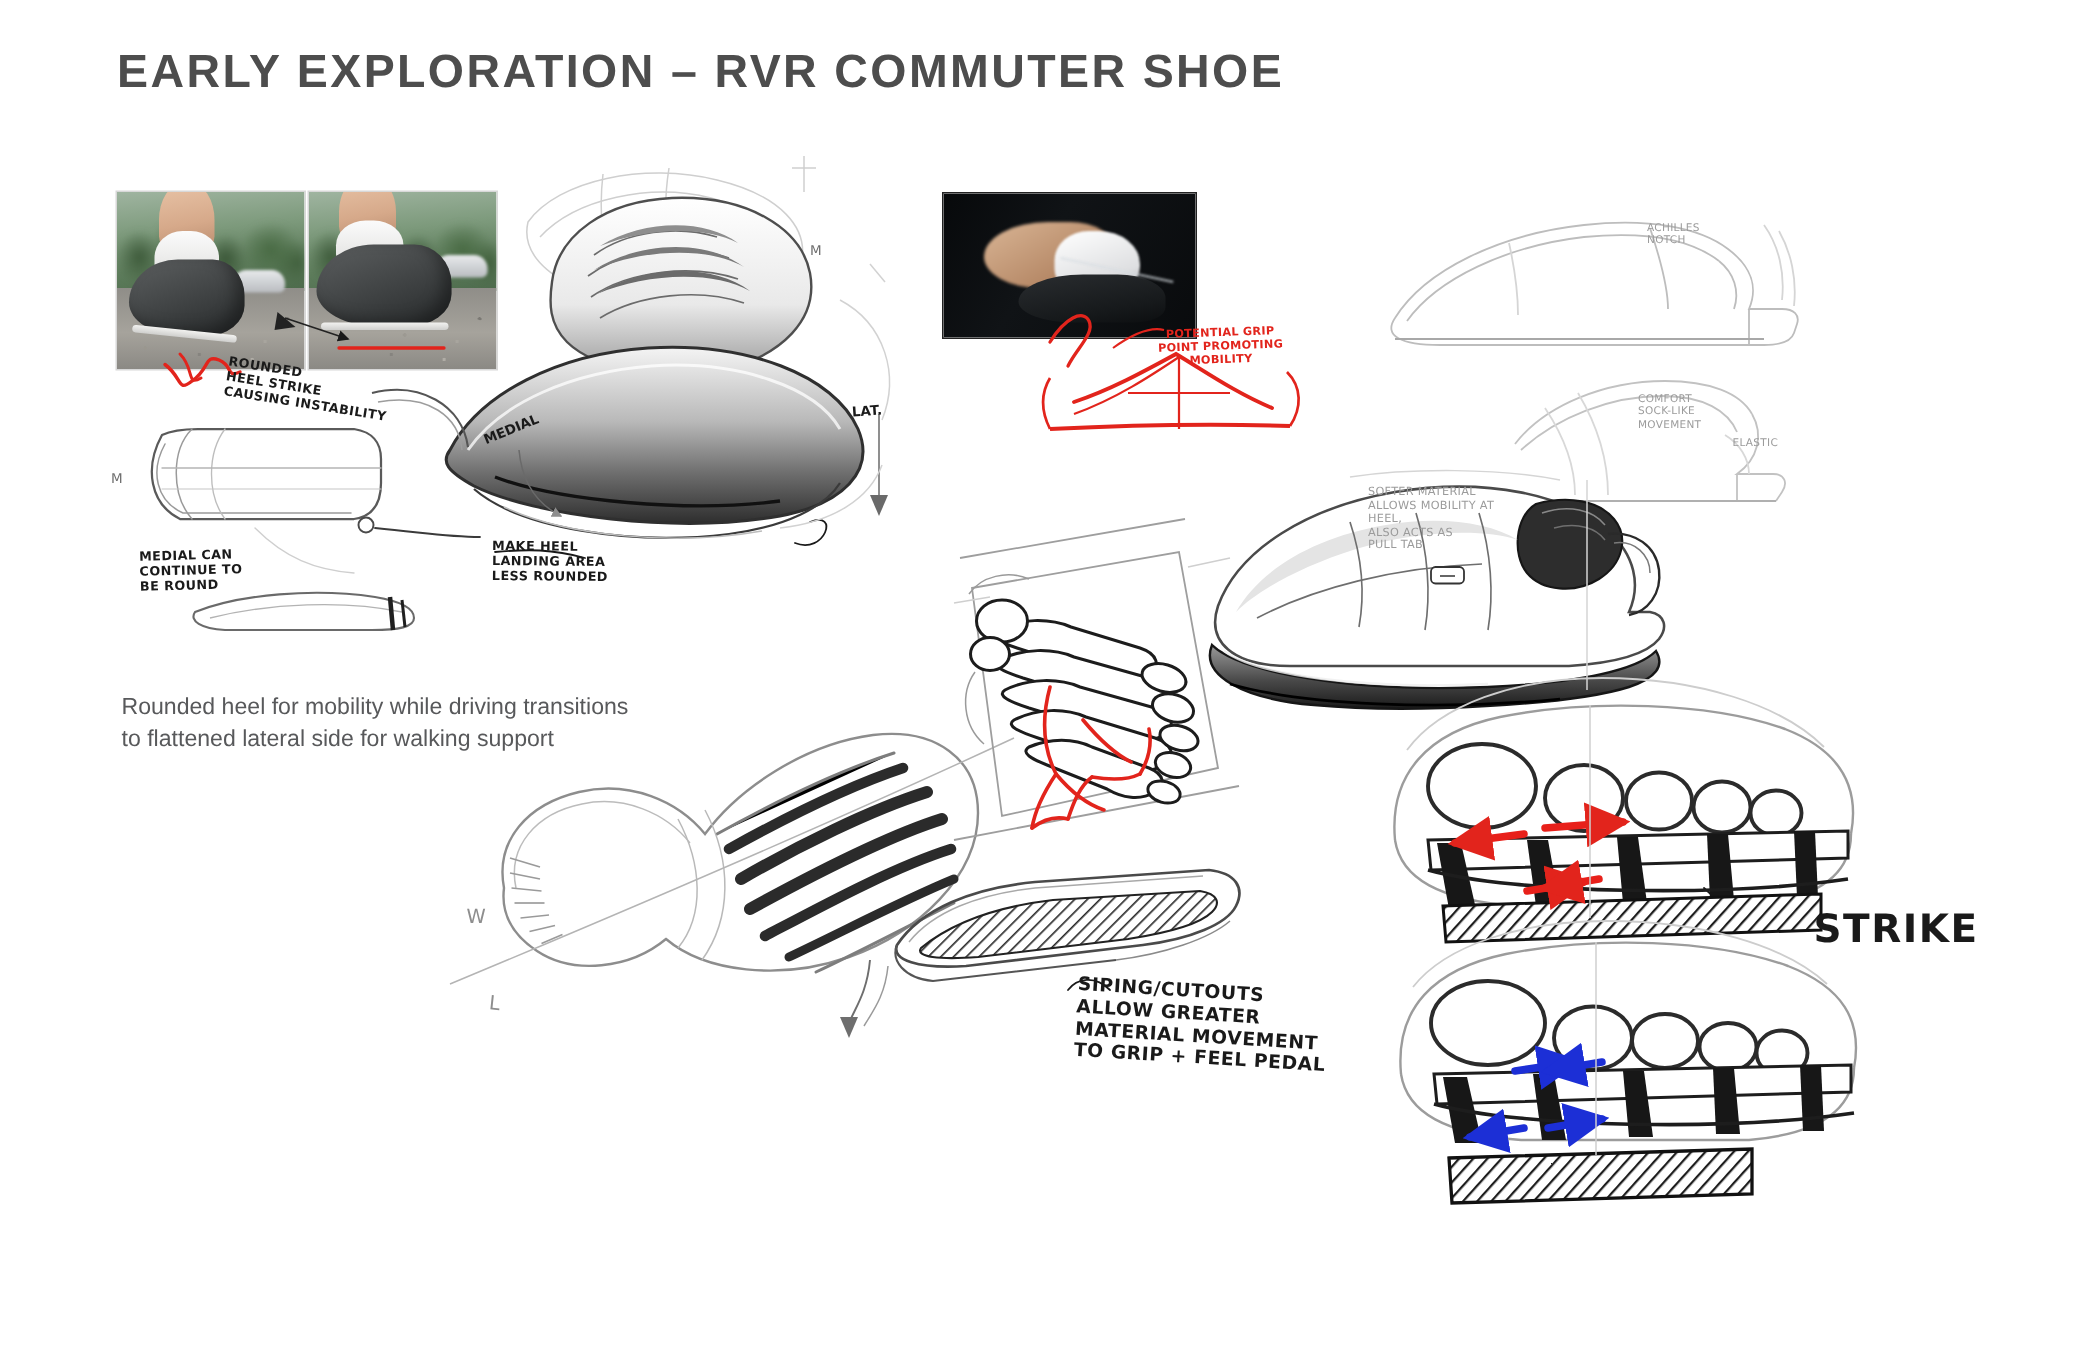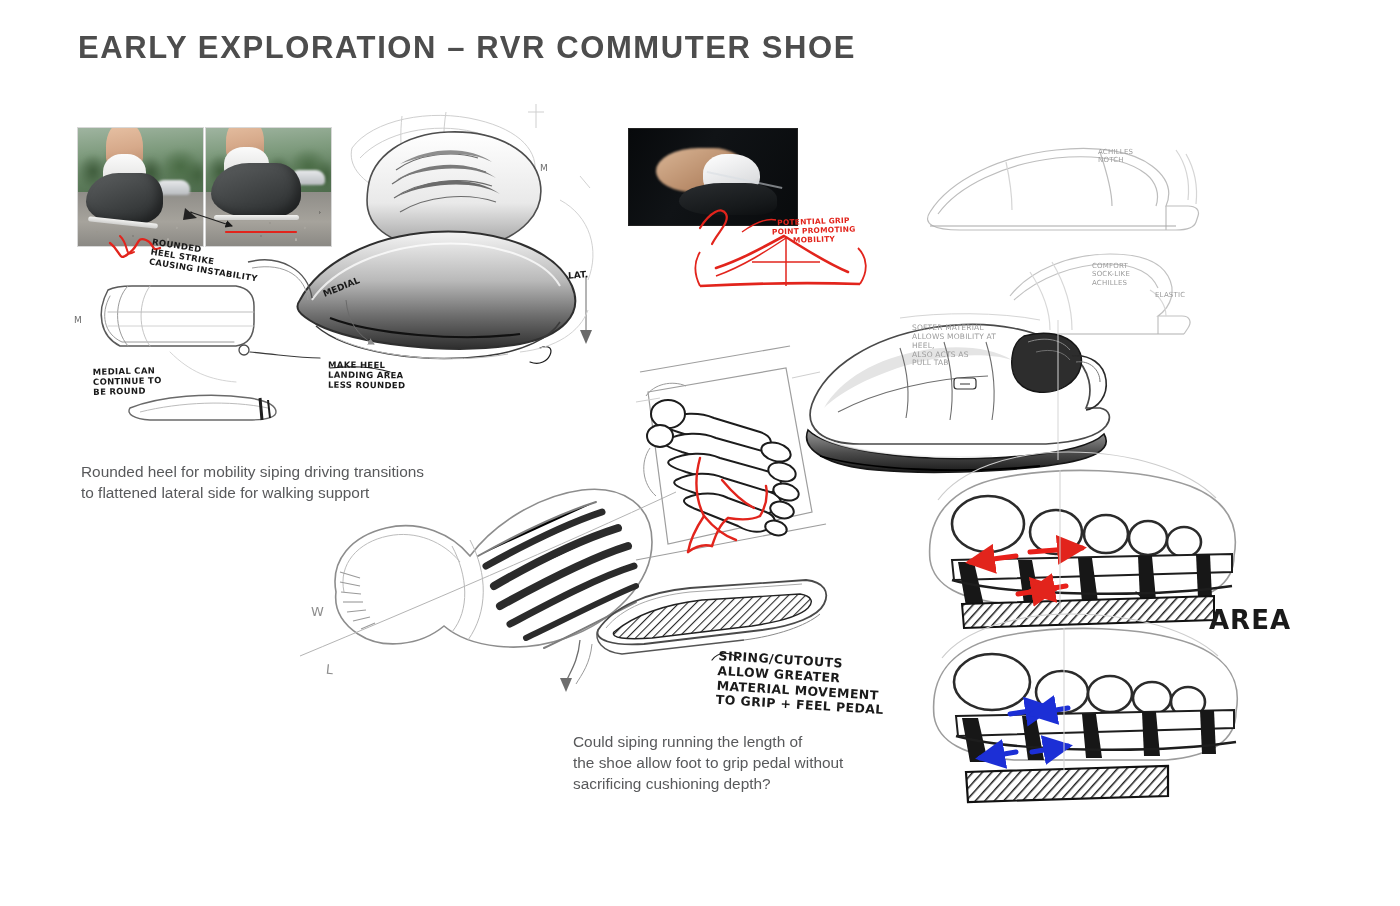--- a/index.html
+++ b/index.html
@@ -615,34 +615,31 @@
   <div class="hand" id="note-lat-lbl">LAT.</div>
   <div class="hand grey" id="note-m-left">M</div>
   <div class="hand grey" id="note-m-top">M</div>
   <div class="hand red" id="note-potential">POTENTIAL GRIP
 POINT PROMOTING
 MOBILITY</div>
   <div class="hand" id="note-siping">SIPING/CUTOUTS
 ALLOW GREATER
 MATERIAL MOVEMENT
 TO GRIP + FEEL PEDAL</div>
-  <div class="hand" id="note-pedal">AREA</div>
+  <div class="hand" id="note-pedal">STRIKE</div>
   <div class="hand faint" id="note-softer">SOFTER MATERIAL
   ALLOWS MOBILITY AT
     HEEL,
       ALSO ACTS AS
          PULL TAB</div>
   <div class="hand faint" id="note-achilles">ACHILLES
    NOTCH</div>
   <div class="hand faint" id="note-comfort">COMFORT
   SOCK-LIKE
-     ACHILLES</div>
+     MOVEMENT</div>
   <div class="hand faint" id="note-elastic">ELASTIC</div>
   <div class="hand" id="note-w-mark">W</div>
   <div class="hand" id="note-l-mark">L</div>
 
-  <div class="caption" id="caption-heel">Rounded heel for mobility siping driving transitions
+  <div class="caption" id="caption-heel">Rounded heel for mobility while driving transitions
 to flattened lateral side for walking support</div>
-  <div class="caption" id="caption-siping">Could siping running the length of
-the shoe allow foot to grip pedal without
-sacrificing cushioning depth?</div>
 
 </div>
 
 </body></html>

